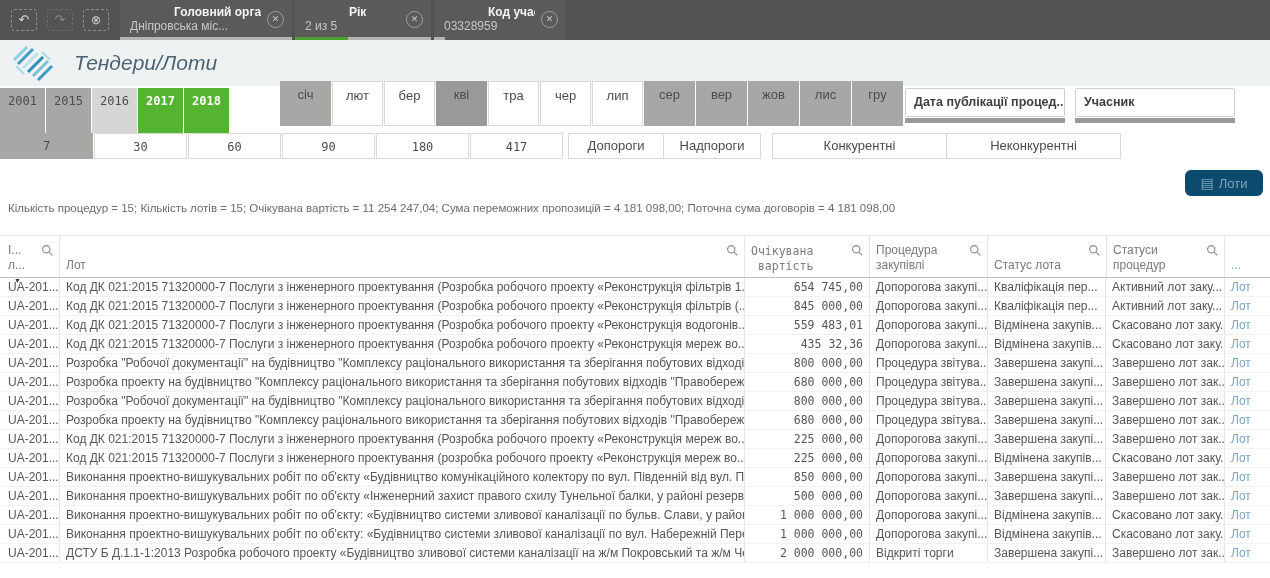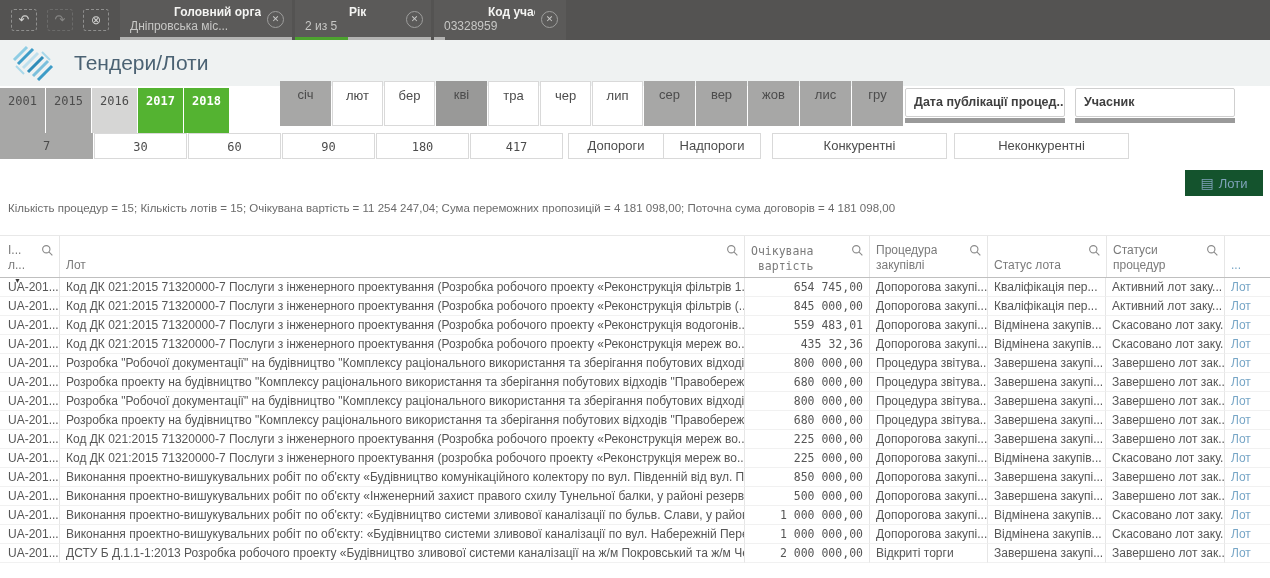--- a/index.html
+++ b/index.html
@@ -26,53 +26,53 @@
   .chip-close { flex:none; width:17px; height:17px; border:1px solid #9e9e9d; border-radius:50%; color:#c9c9c8; font-size:9px; line-height:15px; text-align:center; margin-left:6px; }
   .chip-close::before { content:"✕"; }
   .chip-bar { position:absolute; left:0; right:0; bottom:0; height:3px; display:flex; }
   .seg { display:block; height:3px; }
   .seg-green { background:#4da32f; }
   .seg-light { background:#b3b3b2; }
 
   
   .appheader { position:absolute; top:40px; left:0; width:1270px; height:46px; background:#eff2f2; display:flex; align-items:center; }
   .logo { margin-left:10px; flex:none; }
-  .apptitle { margin-left:18px; font-size:21px; color:#4b6273; }
+  .apptitle { margin-left:18px; font-size:21px; color:#4b6273;font-style:italic; }
 
   
   .btn { box-sizing:border-box; height:45px; line-height:27px; text-align:center; font-size:13px; color:#4c4c4c; cursor:pointer; white-space:nowrap; overflow:hidden; }
   .mono, .mono .btn { font-family:"DejaVu Sans Mono", monospace; font-size:12px; }
   .st-green { background:#54b331; color:#fff; font-weight:bold; }
   .st-gray  { background:#a7a7a6; }
   .st-dark  { background:#999998; }
   .st-light { background:#d6d6d5; }
   .st-white { background:#fff; border:1px solid #d9d9d9; }
   .rowgrp { position:absolute; display:flex; gap:1px; }
   .years  { top:88px; left:0; }
   .years .btn { width:45px; }
   .months { top:81px; left:280px; }
   .months .btn { width:51px; }
   .ranges { top:133px; left:0; }
   .ranges .btn { width:93px; height:26px; line-height:26px; }
   .thr { top:133px; left:568px; gap:0; }
   .thr .btn { height:26px; line-height:24px; }
   .thr .btn:nth-child(1){ width:96px; }
   .thr .btn:nth-child(2){ width:98px; margin-left:-1px; }
-  .comp { top:133px; left:772px; gap:8px; }
+  .comp { top:133px; left:772px; gap:0; }
   .comp .btn { width:175px; height:26px; line-height:24px; }
   .comp .btn:nth-child(2){ margin-left:-1px; }
 
   
   .listbox { position:absolute; top:88px; width:160px; }
   .lb1 { left:905px; } .lb2 { left:1075px; }
   .lb-title { height:29px; background:#fff; border:1px solid #cfcfcf; border-radius:2px; font-size:12.5px; font-weight:bold; color:#404040; padding:6px 8px; white-space:nowrap; overflow:hidden; }
   .lb-scroll { height:5px; background:#9a9a9a; margin-top:1px; }
 
   
-  .tab { position:absolute; top:170px; left:1185px; width:78px; height:26px; background:#14532d; color:#7fa3ba; font-size:13px; display:flex; align-items:center; justify-content:center; gap:5px; cursor:pointer; }
+  .tab { position:absolute; top:170px; left:1185px; width:78px; height:26px; background:#0c4a6e; color:#7fa3ba; font-size:13px; display:flex; align-items:center; justify-content:center; gap:5px; cursor:pointer;border-radius:6px; }
   .tab-icon::before { content:"▤"; font-size:14px; }
 
   
   .summary { position:absolute; top:202px; left:8px; font-size:11.5px; color:#6b6b6b; white-space:nowrap; }
 
   
   .table { position:absolute; top:235px; left:0; width:1270px; bottom:0; }
   .thead { display:flex; height:43px; border-top:1px solid #e8e8e8; border-bottom:1px solid #bfbfbf; }
   .th { position:relative; display:flex; align-items:flex-end; padding:4px 6px; font-size:12px; color:#7a7a7a; border-right:1px solid #e6e6e6; }
   .th .hlabel { white-space:pre-line; line-height:1.25; overflow:hidden; }

